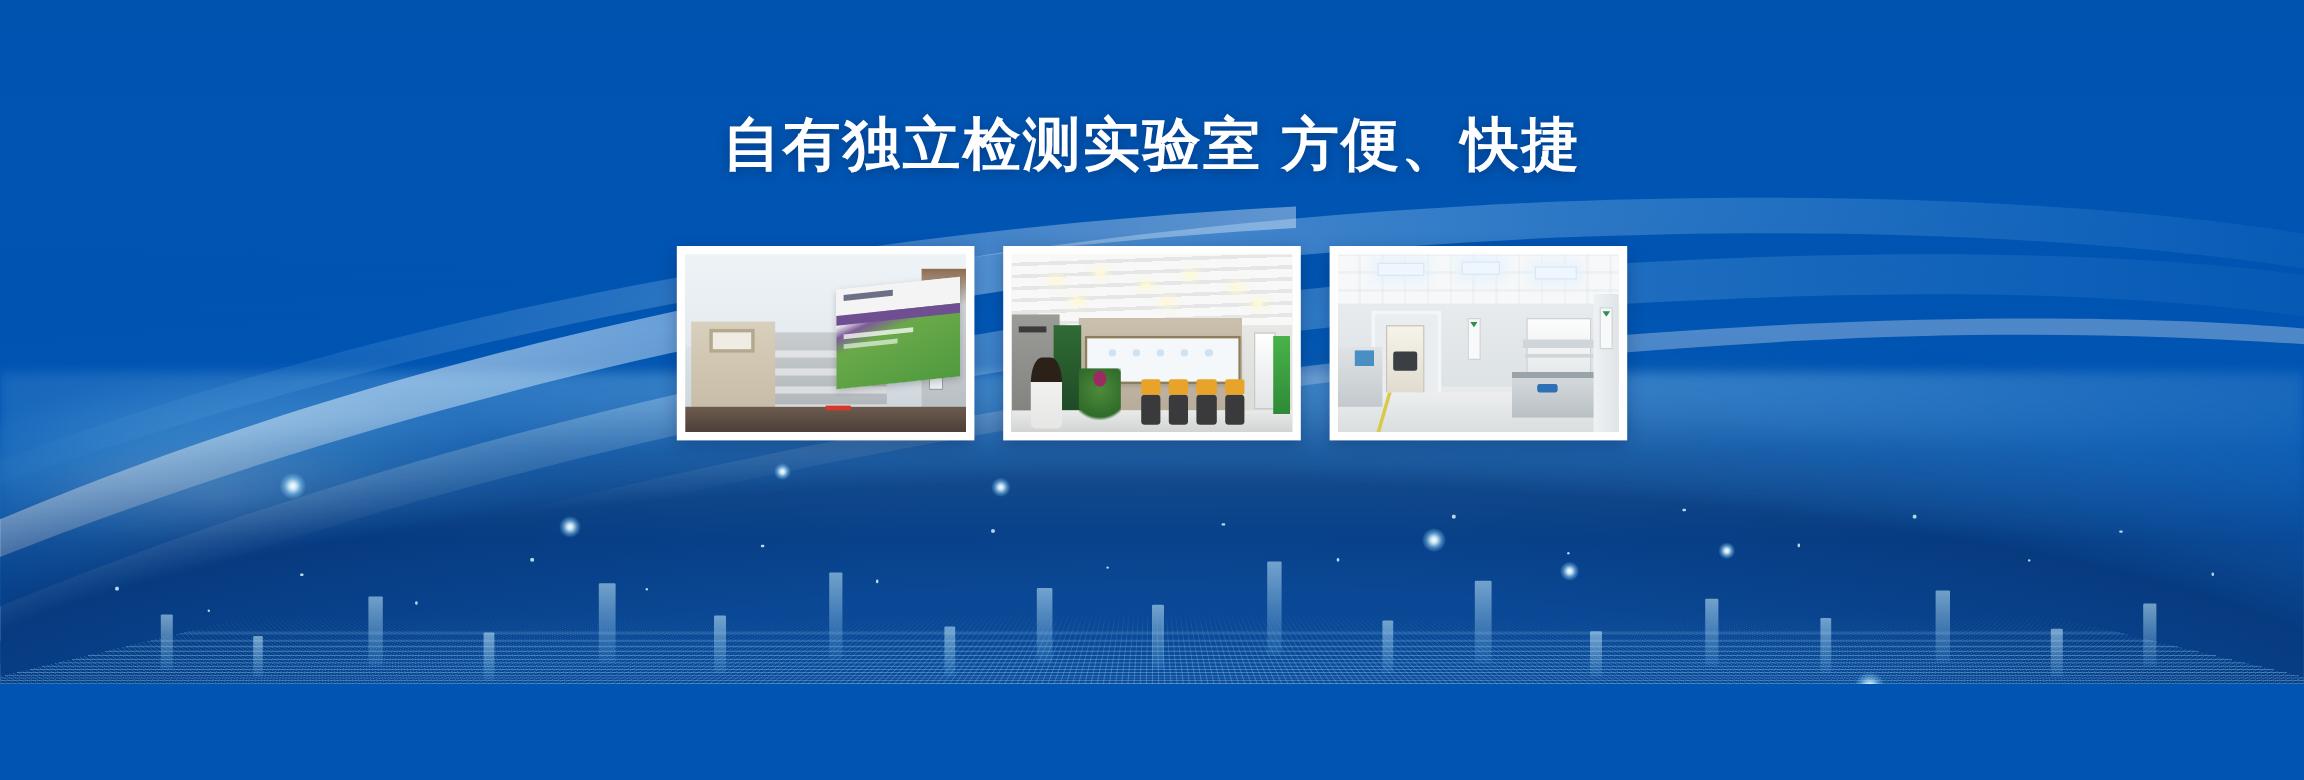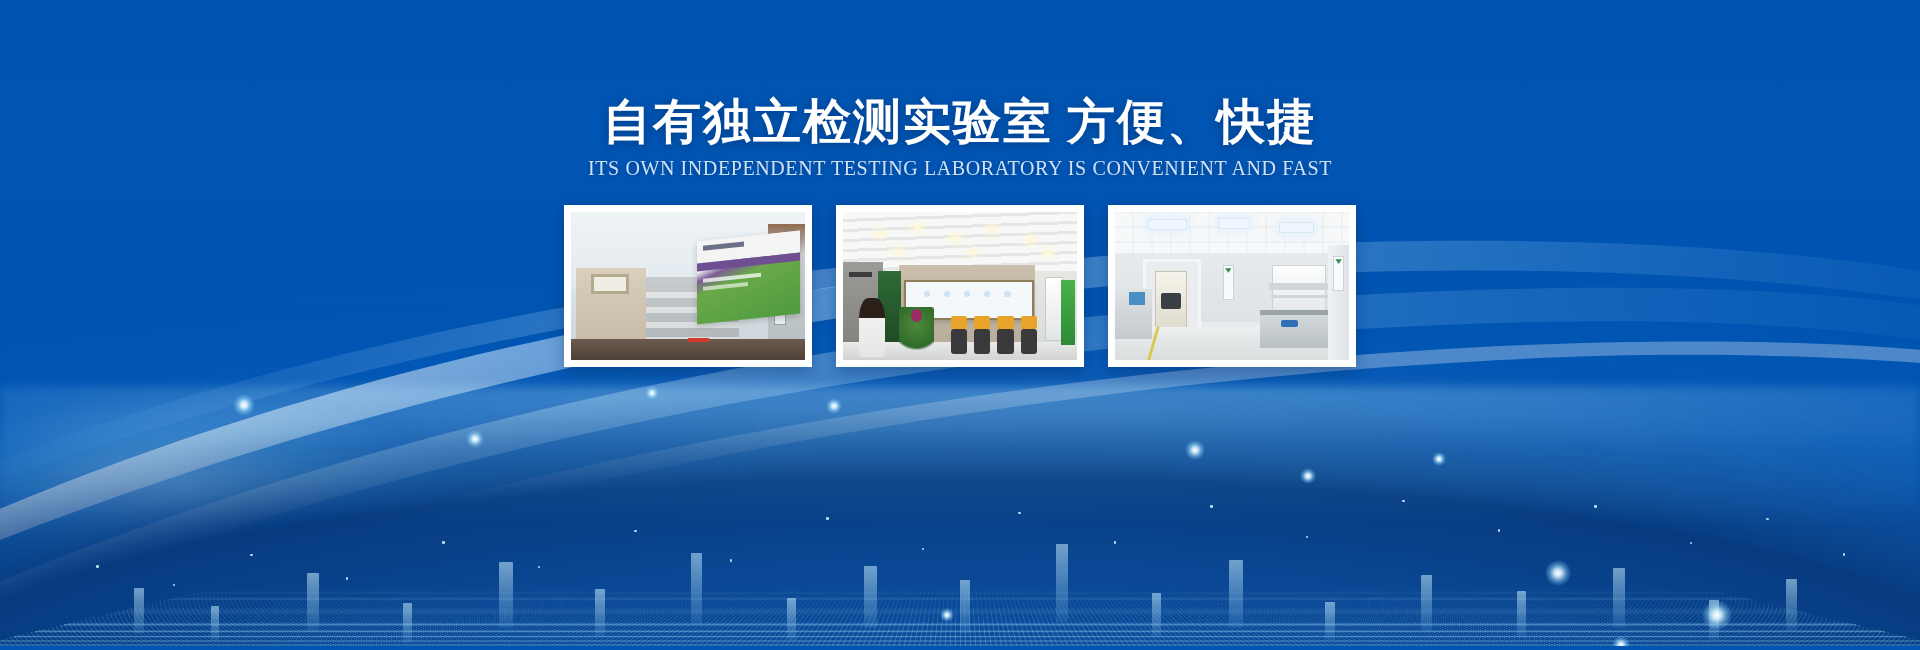--- a/index.html
+++ b/index.html
@@ -1,23 +1,22 @@
 <!DOCTYPE html>
 <html><head>
 <meta charset="utf-8">
 <style>
   html,body{margin:0;padding:0;background:#0055b3;}
   body{font-family:"Liberation Sans","DejaVu Sans",sans-serif;}
 
   #banner{
     position:relative;
-    width:1920px;height:646px;
+    width:1920px;height:570px;
     overflow:hidden;
     background:#be185d;
-    font-family:Liberation Serif, serif;
   }
 
   
   .sky{
     position:absolute;inset:0;
     background:
       radial-gradient(120% 70% at 50% 100%, #7fc4f2 0%, #3d9ae0 16%, #1a72c9 34%, #0a5cbb 52%, #0055b3 72%, #0051ac 100%),
       linear-gradient(180deg,#0052ad 0%,#0055b3 40%,#0057b8 65%,#0e63bd 100%);
   }
   .sky-top{
@@ -279,21 +278,20 @@
   <i class="glow-dot" style="left:1432px;top:452px;width:14px;height:14px;"></i>
   <i class="glow-dot" style="left:1545px;top:560px;width:26px;height:26px;"></i>
   <i class="glow-dot" style="left:1702px;top:600px;width:30px;height:30px;"></i>
   <i class="glow-dot" style="left:1612px;top:636px;width:18px;height:18px;"></i>
   <i class="glow-dot" style="left:940px;top:608px;width:14px;height:14px;"></i>
 
   <div class="content">
 
     <div class="headline">自有独立检测实验室  方便、快捷</div>
 
-    <div class="subline">ITS OWN INDEPENDENT TESTING LABORATORY IS CONVENIENT AND FAST</div>
 
     <div class="photos">
 
       <div class="photo">
         <div class="shot p1">
           <div class="sky1"></div>
           <div class="blockB">
               <span style="top:18%"></span>
               <span style="top:36%"></span>
               <span style="top:54%"></span>

